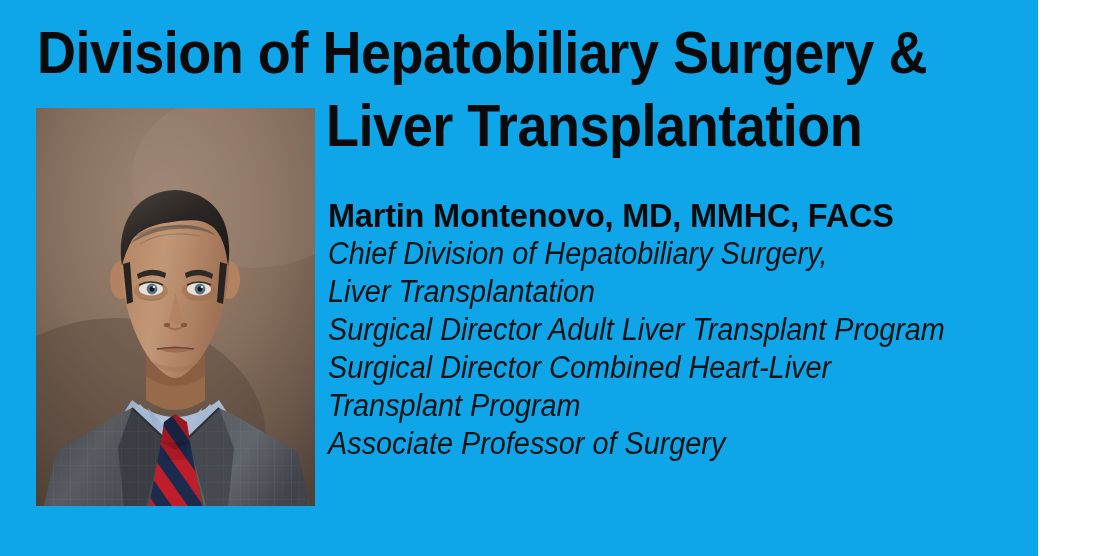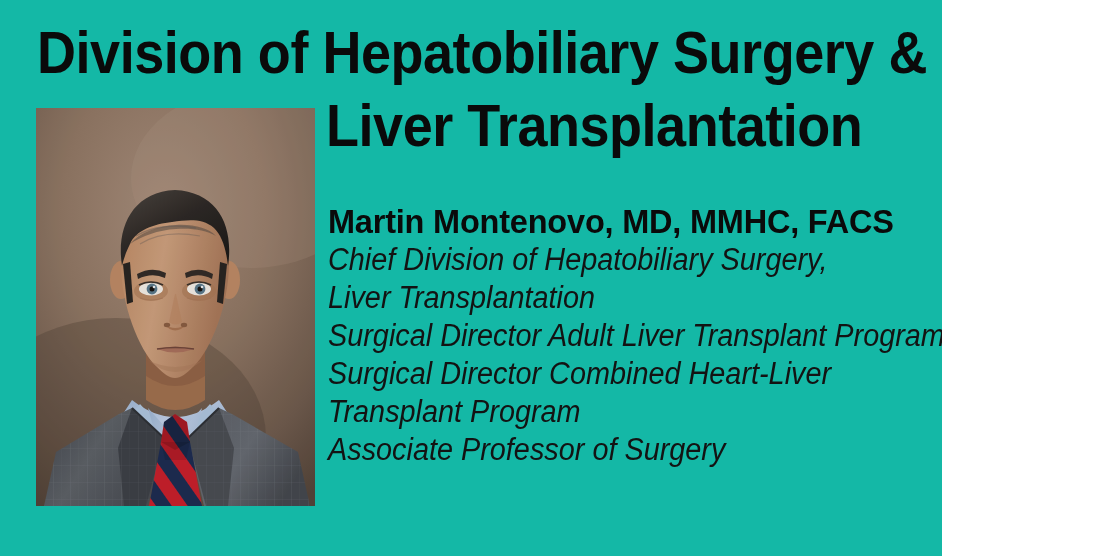--- a/index.html
+++ b/index.html
@@ -8,23 +8,23 @@
   }
   body {
     width: 1110px;
     height: 556px;
     overflow: hidden;
     font-family: "Liberation Sans", sans-serif;
   }
 
   #slide {
     position: relative;
-    width: 942px;
+    width: 1038px;
     height: 556px;
-    background: #14b8a6;
+    background: #0ea5e9;
     overflow: hidden;
   }
 
   
   .title-line {
     position: absolute;
     font-family: "Liberation Sans", sans-serif;
     font-weight: 700;
     font-size: 59px;
     line-height: 62px;
@@ -34,21 +34,21 @@
     transform: scaleX(0.915);
     transform-origin: left top;
   }
   #title-line-1 { left: 37px; top: 22px; }
   #title-line-2 { left: 326px; top: 95px; }
 
   
   #person-block {
     position: absolute;
     left: 328px;
-    top: 202px;
+    top: 196px;
     width: 770px;
   }
   #person-name {
     font-family: "Liberation Sans", sans-serif;
     font-weight: 700;
     font-size: 34px;
     line-height: 39px;
     letter-spacing: -0.2px;
     color: #0a0a0a;
     white-space: nowrap;

